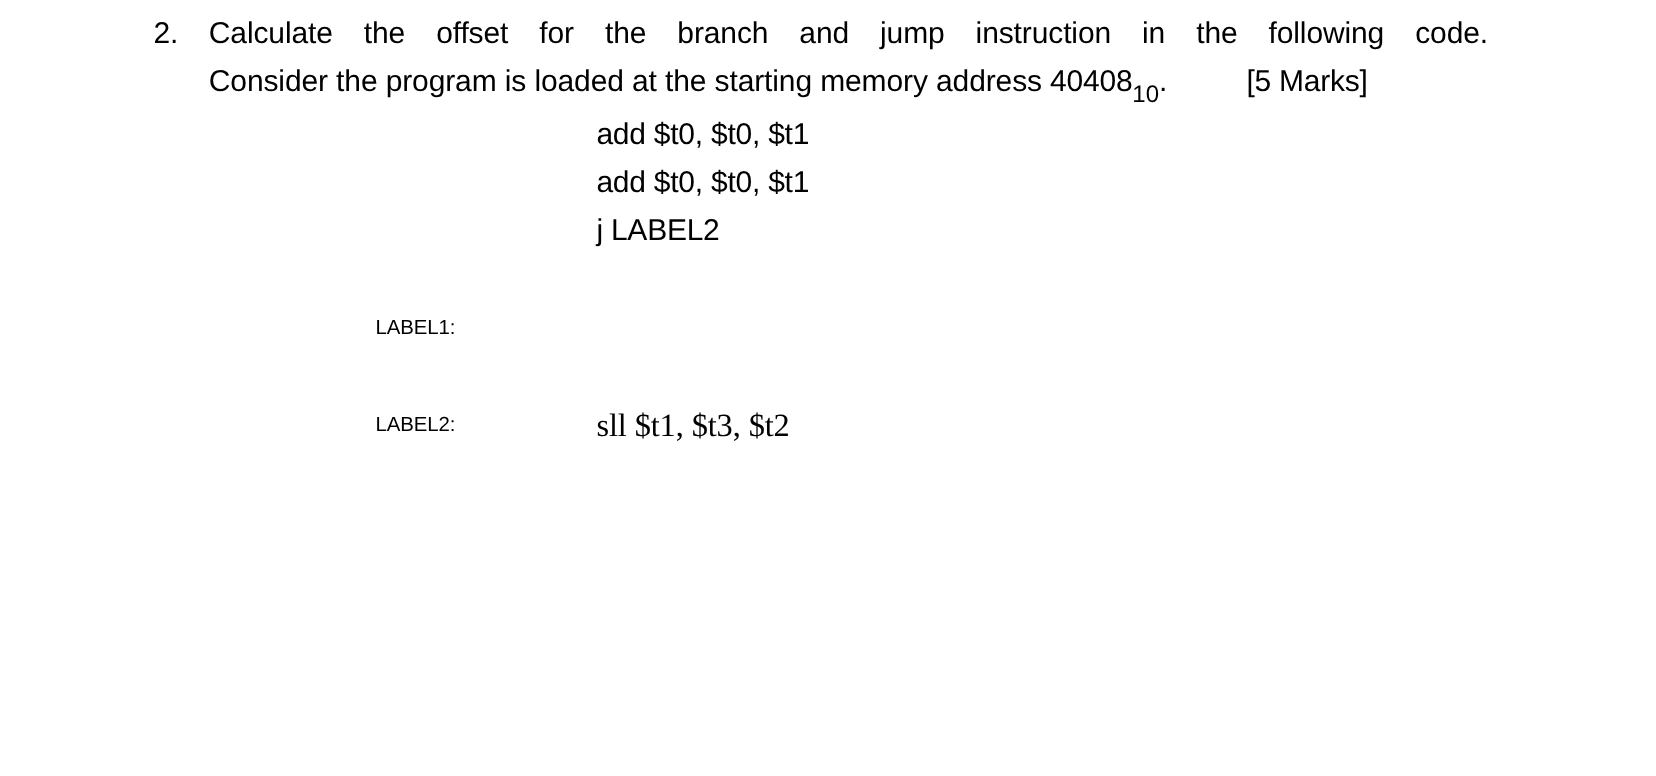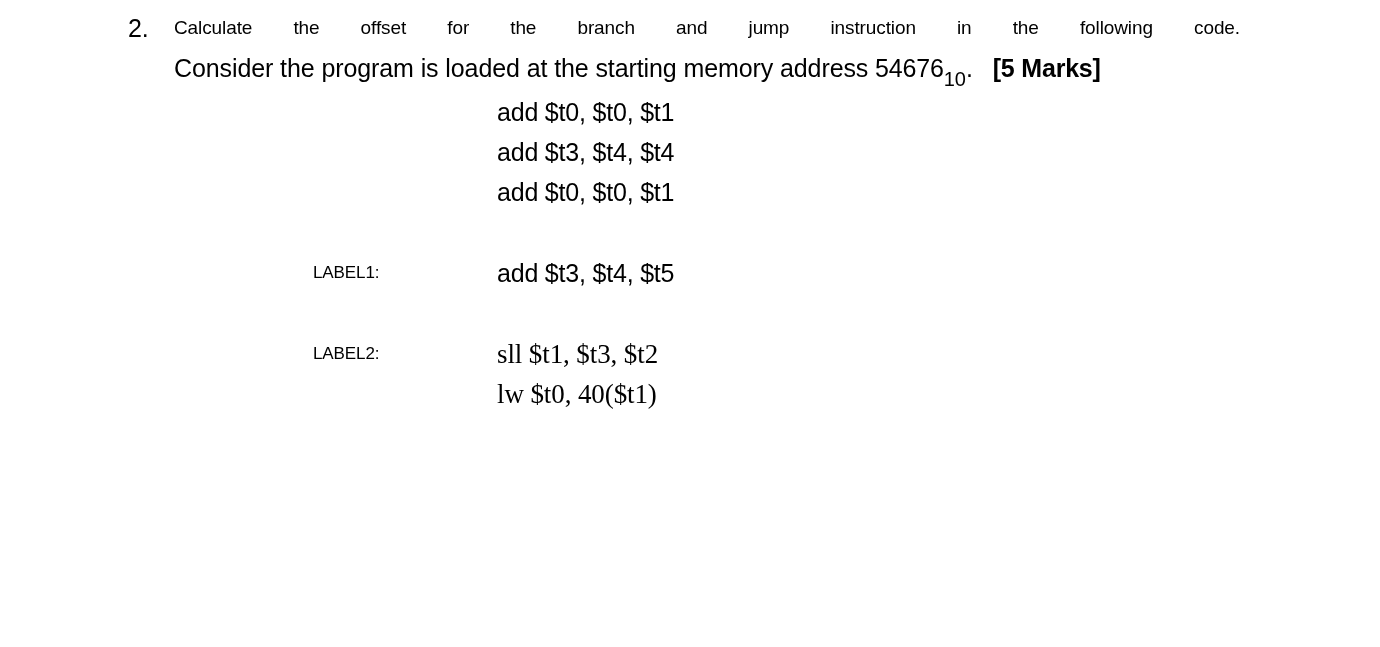--- a/index.html
+++ b/index.html
@@ -44,21 +44,21 @@
     text-align: left;
     letter-spacing: -0.2px;
   }
 
   .q-body {
     margin-left: 46px;
     width: 1066px;
   }
 
   .q-line1 {
-    font-size: 19px;
+    font-size: 25px;
     line-height: 40px;
     text-align: justify;
     text-align-last: justify;
     letter-spacing: -0.1px;
   }
 
   .q-line2 {
     font-size: 25px;
     line-height: 40px;
     white-space: nowrap;
@@ -72,23 +72,23 @@
   .sub {
     font-size: 20px;
     vertical-align: sub;
     line-height: 0;
     position: relative;
     top: 3px;
     letter-spacing: 0;
   }
 
   .marks {
-    font-weight: bold;
+    font-weight: normal;
     display: inline-block;
-    margin-left: 20px;
+    margin-left: 66px;
     letter-spacing: -0.2px;
   }
 
   
   .code {
     position: absolute;
     left: 0;
     top: 92px;
     width: 1096px;
   }
@@ -133,53 +133,48 @@
 </head>
 <body>
 
 <div class="page">
 
   <div class="question">
     <div class="q-number">2.</div>
     <div class="q-body">
       <div class="q-line1">Calculate the offset for the branch and jump instruction in the following code.</div>
       <div class="q-line2">
-        <span>Consider the program is loaded at the starting memory address </span><span class="addr">54676</span><span class="sub">10</span><span>.</span><span class="marks">[5 Marks]</span>
+        <span>Consider the program is loaded at the starting memory address </span><span class="addr">40408</span><span class="sub">10</span><span>.</span><span class="marks">[5 Marks]</span>
       </div>
     </div>
   </div>
 
   <div class="code">
 
     <div class="code-row">
       <span class="code-label"></span>
       <span class="code-instr">add $t0, $t0, $t1</span>
     </div>
     <div class="code-row">
       <span class="code-label"></span>
-      <span class="code-instr">add $t3, $t4, $t4</span>
+      <span class="code-instr">add $t0, $t0, $t1</span>
     </div>
     <div class="code-row">
       <span class="code-label"></span>
-      <span class="code-instr">add $t0, $t0, $t1</span>
+      <span class="code-instr">j LABEL2</span>
     </div>
 
     <div class="spacer"></div>
 
     <div class="code-row">
       <span class="code-label">LABEL1:</span>
-      <span class="code-instr">add $t3, $t4, $t5</span>
     </div>
 
     <div class="spacer"></div>
 
     <div class="code-row">
       <span class="code-label">LABEL2:</span>
       <span class="code-instr serif">sll $t1, $t3, $t2</span>
     </div>
-    <div class="code-row">
-      <span class="code-label"></span>
-      <span class="code-instr serif">lw $t0, 40($t1)</span>
-    </div>
 
   </div>
 
 </div>
 
 </body></html>

